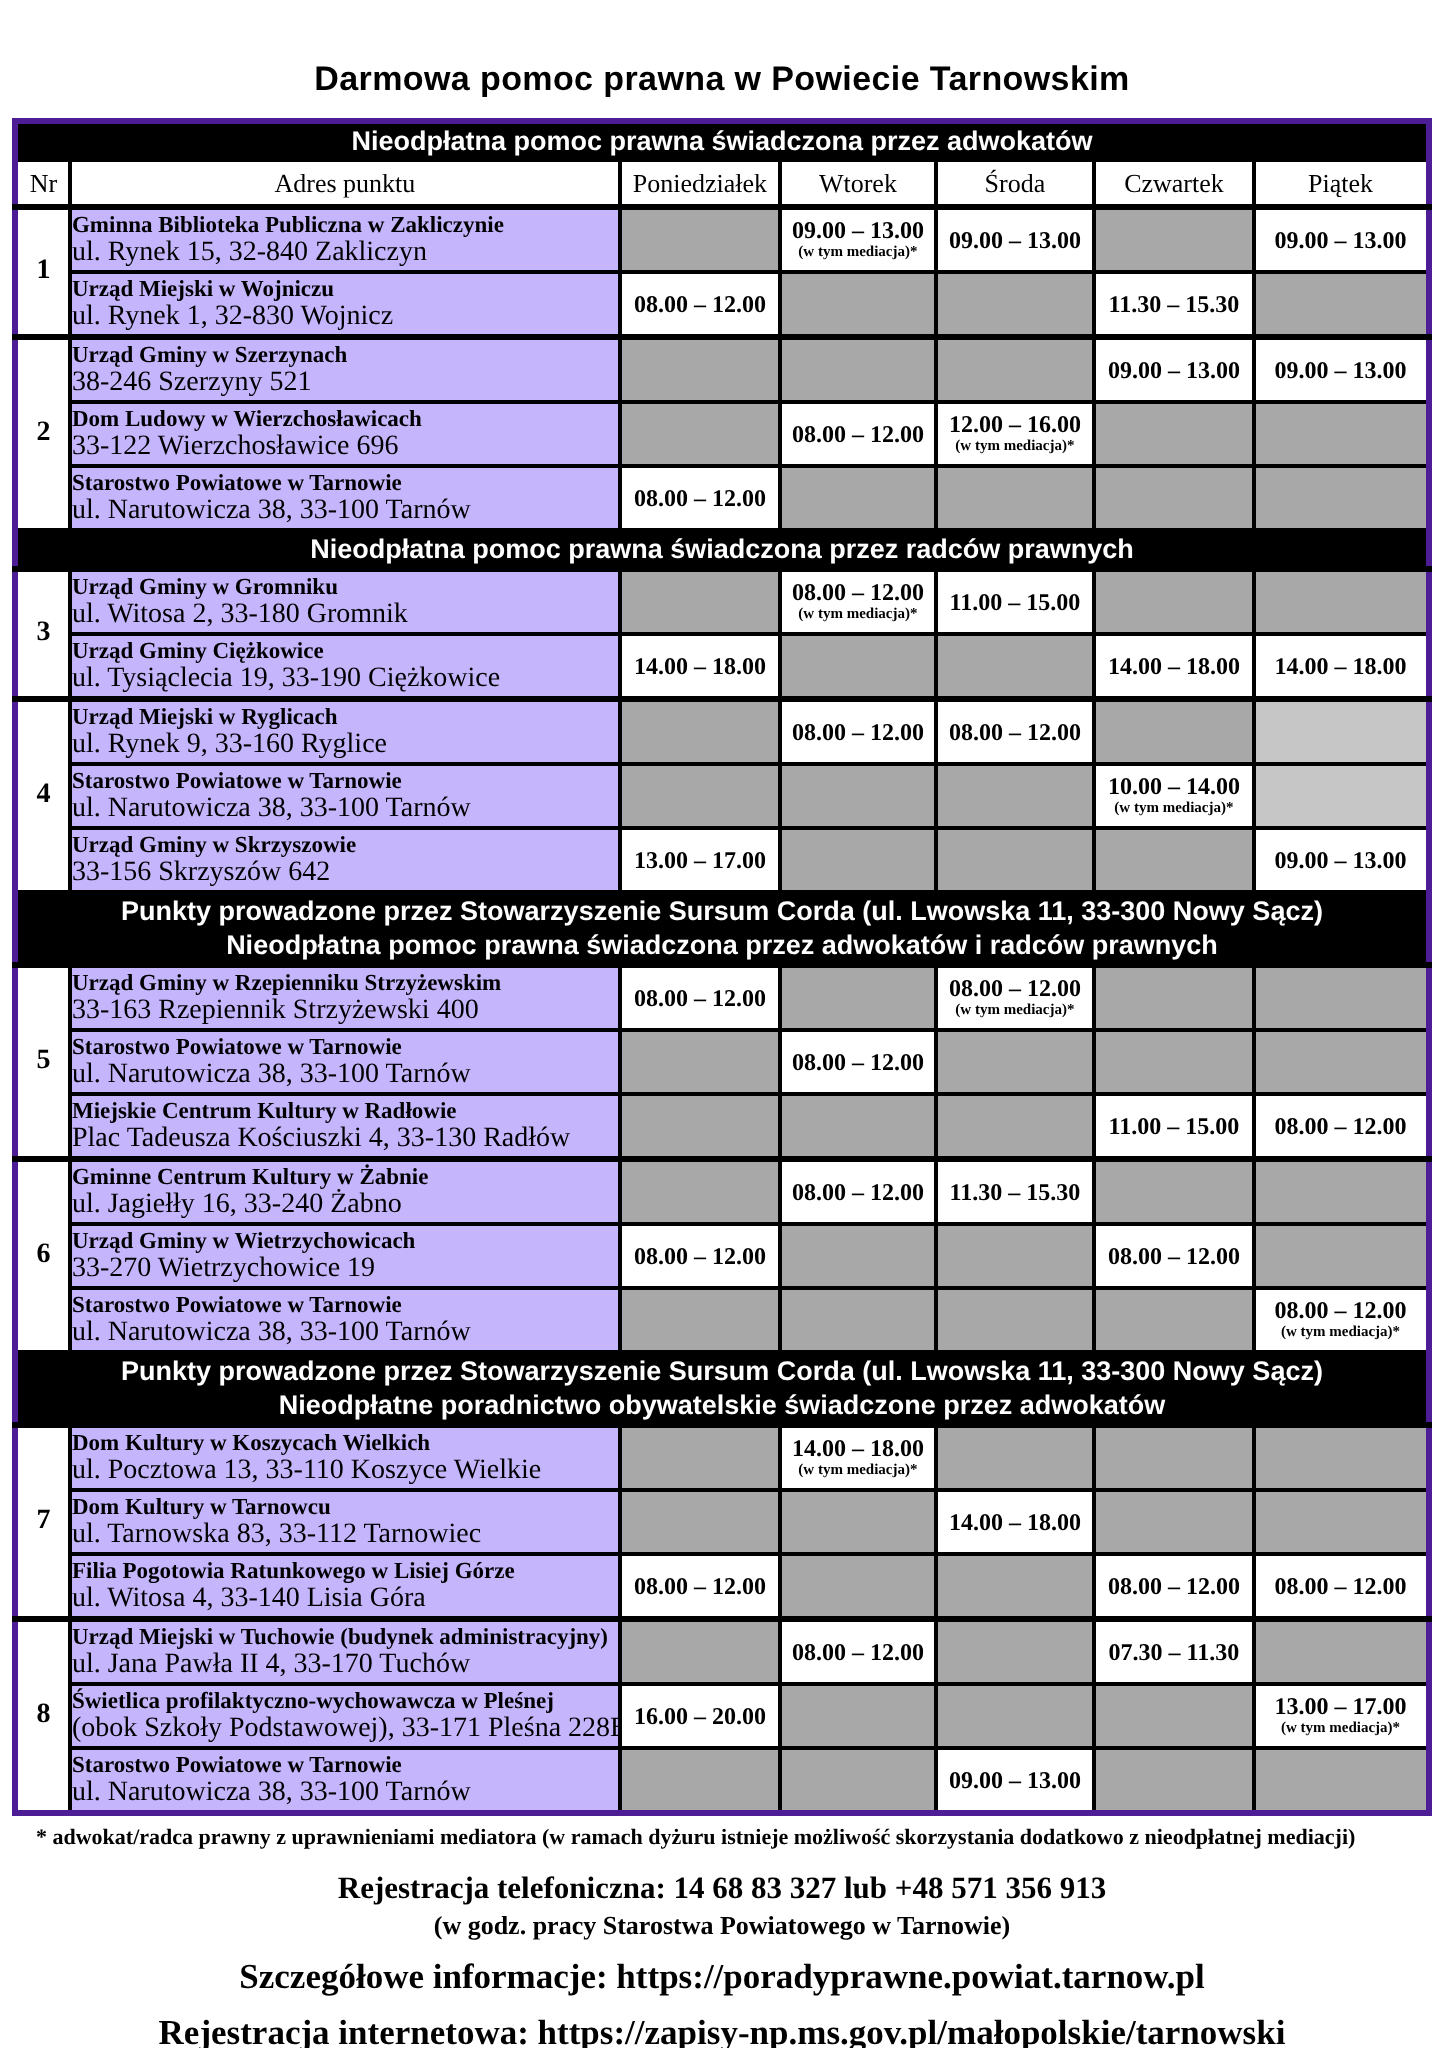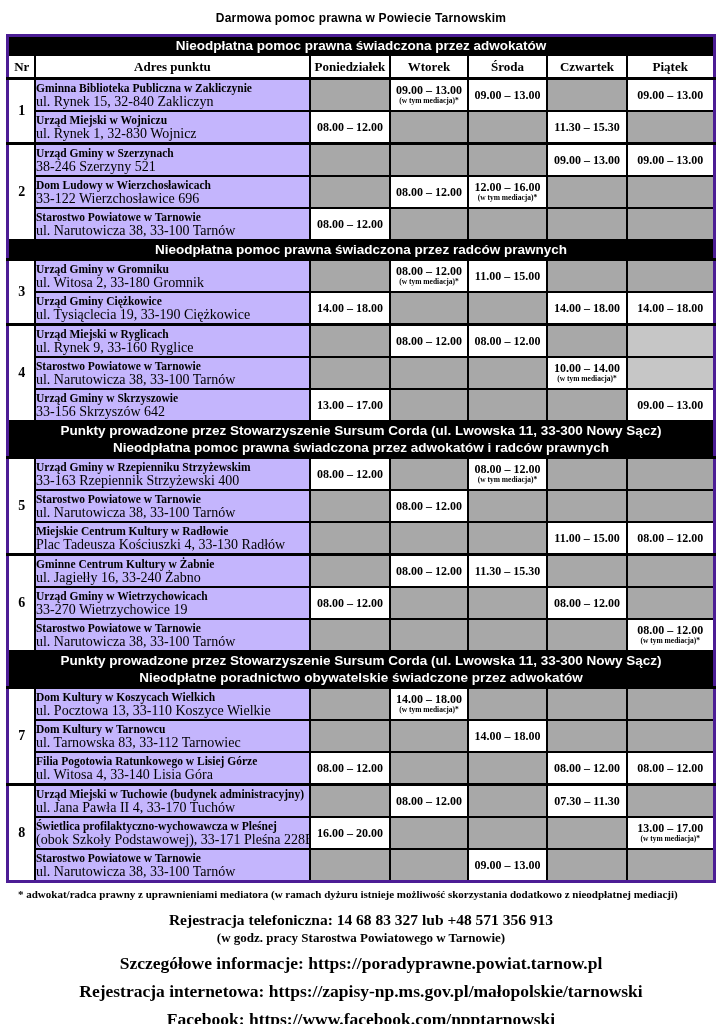--- a/index.html
+++ b/index.html
@@ -3,36 +3,36 @@
 <meta charset="utf-8">
 <style>
   html,body{margin:0;padding:0;}
   body{
     width:722px;height:1024px;background:#ffffff;color:#000000;
     font-family:"Liberation Serif", serif;overflow:hidden;
   }
   .page{width:722px;height:1024px;position:relative;}
   .doc-title{
     text-align:center;font-family:"Liberation Sans",sans-serif;
-    font-weight:bold;font-size:12px;padding:11px 0 9px;letter-spacing:0.2px;
+    font-weight:bold;font-size:17px;padding:30px 0 9px;letter-spacing:0.2px;
   }
   table.schedule{
     border-collapse:collapse;margin:0 auto;width:706px;table-layout:fixed;
     border:3px solid #4c1d95;
   }
   table.schedule td{
     border:2px solid #000;padding:0;overflow:hidden;vertical-align:middle;
   }
   td.section-bar{
     background:var(--bar-bg,#000);color:var(--bar-fg,#fff);
     font-family:"Liberation Sans",sans-serif;font-weight:bold;
     text-align:center;font-size:13.5px;line-height:17px;padding:1px 2px;
   }
   tr.col-head td{
-    font-weight:bold;text-align:center;font-size:13px;height:21px;
+    font-weight:normal;text-align:center;font-size:13px;height:21px;
     background:#fff;
   }
   td.nr{ text-align:center;font-weight:bold;font-size:14px;background:#fff;}
   td.venue{ padding:1px 4px;background:#c4b5fd;height:30px;}
   .venue-name{font-weight:bold;font-size:11.5px;line-height:13.5px;white-space:nowrap;}
   .venue-addr{font-size:14px;line-height:13px;white-space:nowrap;}
   td.day{
     text-align:center;font-weight:bold;font-size:12px;line-height:13px;background:#fff;
   }
   td.day .mediation-note{display:block;font-size:7.5px;line-height:8.5px;font-weight:bold;}

